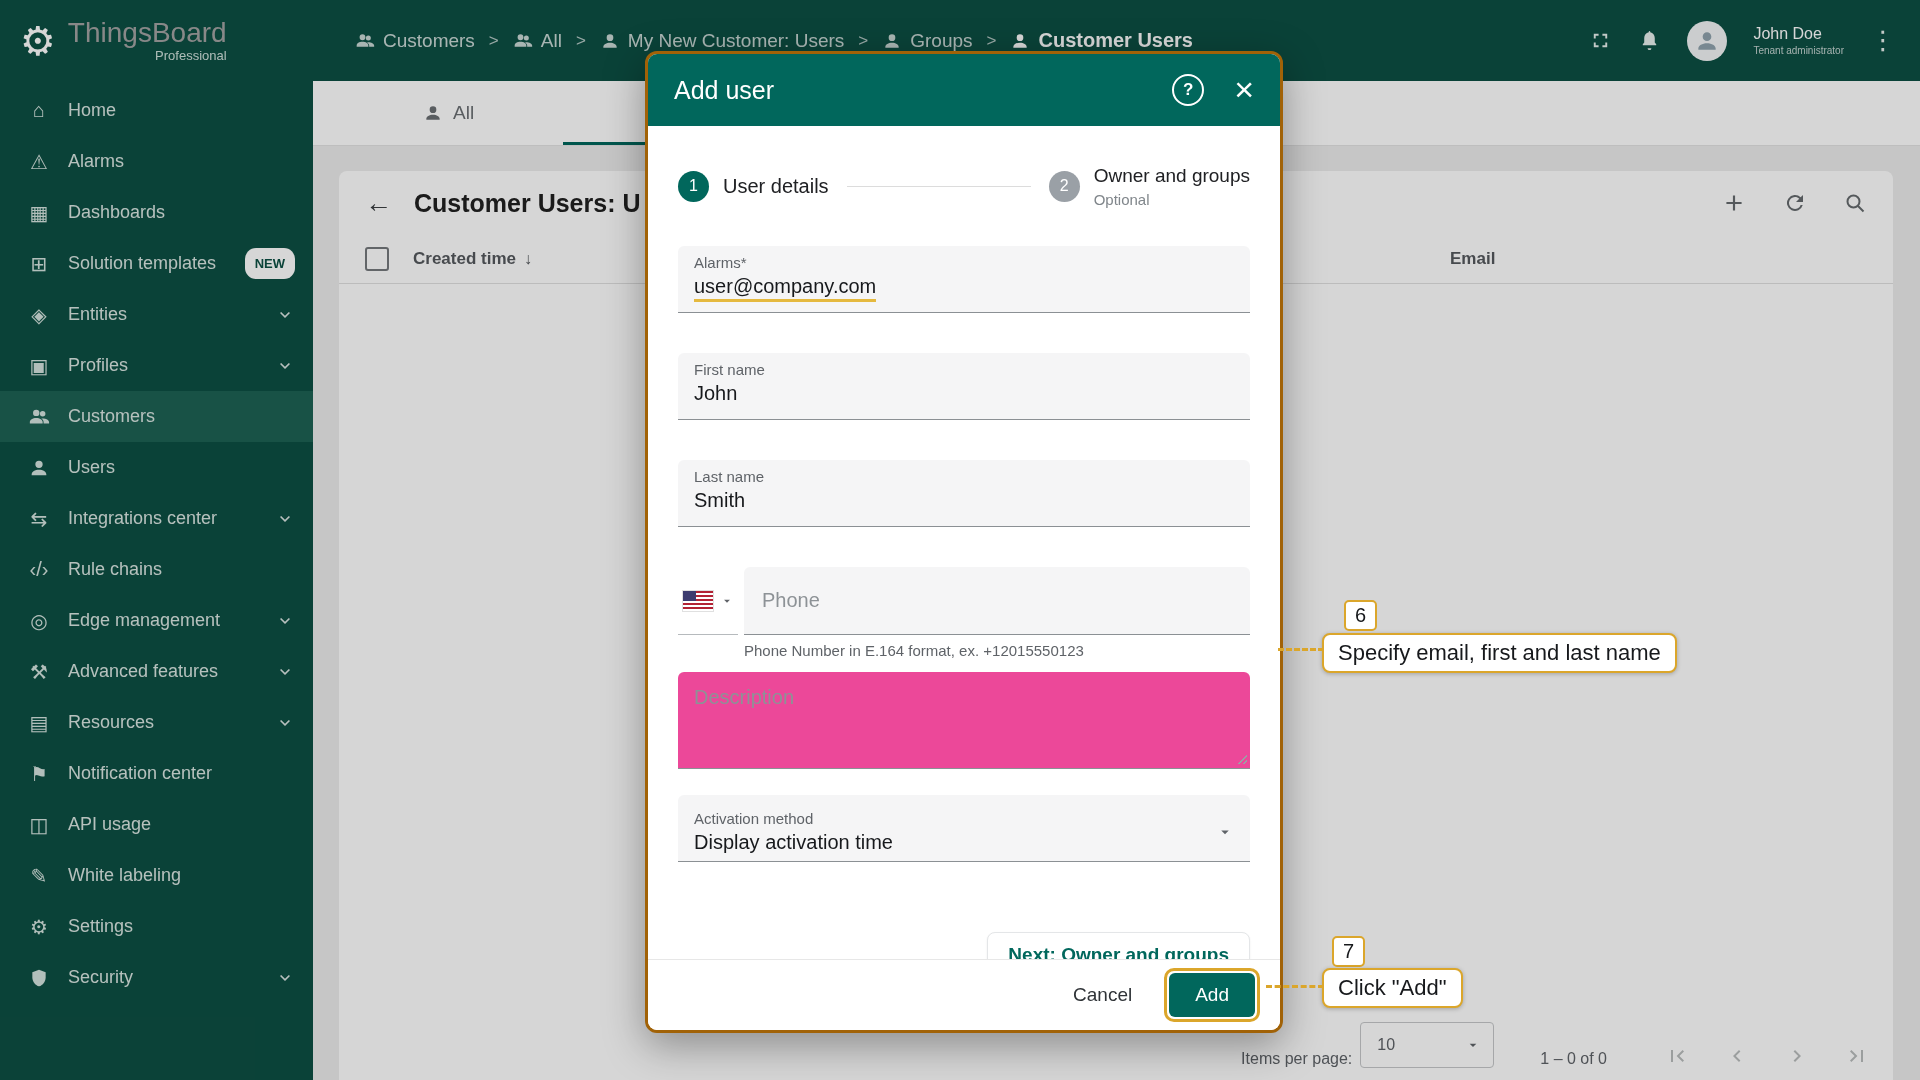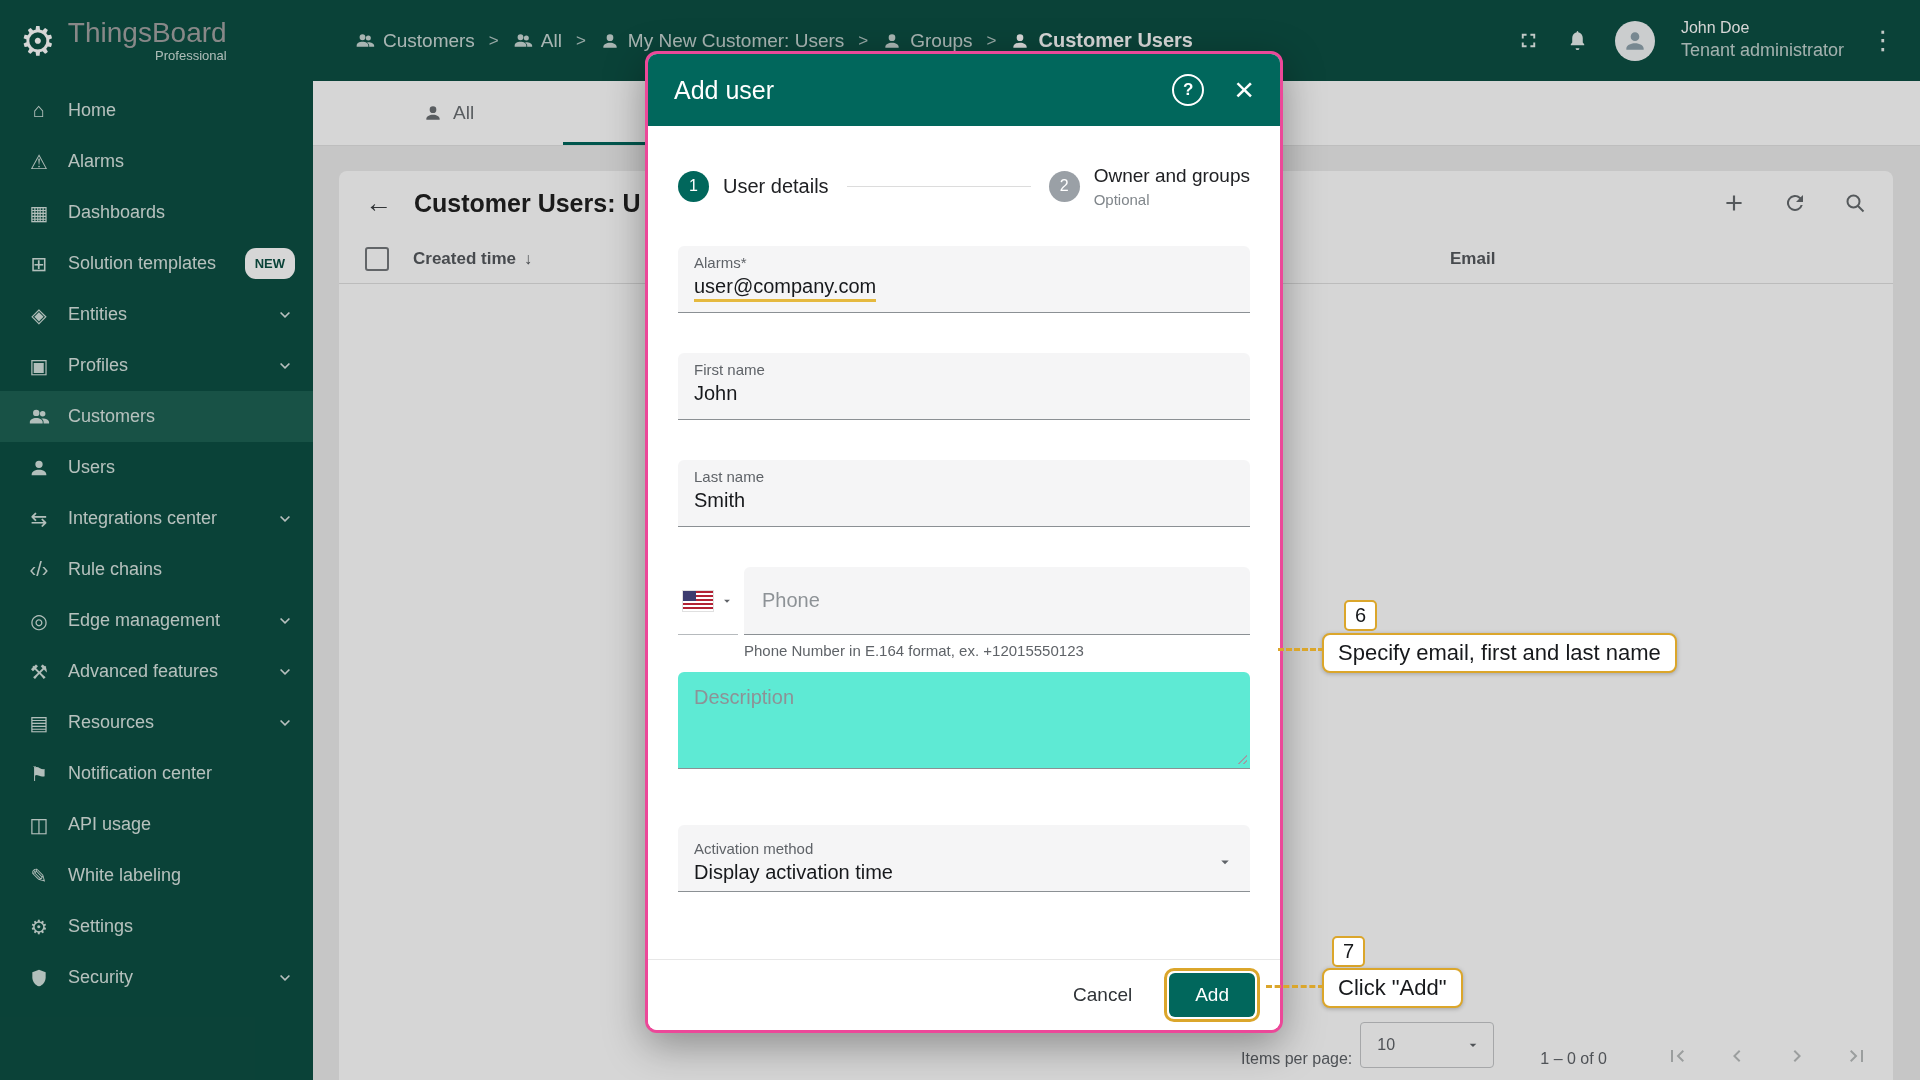--- a/index.html
+++ b/index.html
@@ -33,21 +33,21 @@
          font-size:19px;white-space:nowrap;}
   .crumb svg{flex:none;}
   .crumb.current{color:#fff;font-weight:700;font-size:20px;}
   .crumb-sep{color:rgba(255,255,255,0.7);font-size:17px;}
   .topbar-right{display:flex;align-items:center;gap:26px;color:#e8f0ee;}
   .icon-btn{display:flex;align-items:center;justify-content:center;cursor:pointer;color:#e8f0ee;}
   .avatar{width:40px;height:40px;border-radius:50%;background:#f2f5f6;display:flex;
           align-items:center;justify-content:center;}
   .userblock{line-height:1.3;}
   .user-name{font-size:16px;color:#fff;}
-  .user-role{font-size:18px;color:rgba(255,255,255,0.75);}
+  .user-role{font-size:10px;color:rgba(255,255,255,0.75);}
   .kebab{font-size:26px;color:#e8f0ee;}
 
   
   .content{position:absolute;left:313px;right:0;top:81px;bottom:0;background:#ececec;}
   .tabbar{height:64px;background:#fff;position:relative;border-bottom:1px solid #e3e3e3;}
   .tab-all{position:absolute;left:88px;top:0;bottom:0;display:flex;align-items:center;
            gap:10px;color:#6b6f73;font-size:19px;padding:0 22px;}
   .tab-indicator{position:absolute;left:250px;bottom:0;width:140px;height:3px;background:#01675c;}
   .card{position:absolute;left:26px;right:27px;top:90px;bottom:0;background:#fff;
         border-radius:8px 8px 0 0;}
@@ -71,21 +71,21 @@
              padding:0 12px 0 16px;margin-right:46px;cursor:pointer;}
   .pp-range{margin-right:58px;}
   .pg-nav{display:flex;gap:36px;align-items:center;color:#b9bdbd;}
   .pg-nav .icon-btn{color:#b9bdbd;}
 
   
   .backdrop{position:absolute;inset:0;background:rgba(0,0,0,0.16);z-index:2;}
 
   
   .modal{position:absolute;left:645px;top:51px;width:632px;height:976px;z-index:3;
-         background:#fff;border:3px solid #ec4899;border-radius:12px;
+         background:#fff;border:3px solid #a16207;border-radius:12px;
          box-shadow:0 12px 40px rgba(0,0,0,0.35);display:flex;flex-direction:column;overflow:hidden;}
   .modal-header{height:72px;flex:none;background:#01675c;display:flex;align-items:center;
                 padding:0 26px;color:#fff;}
   .modal-title{font-size:25px;font-weight:500;flex:1;}
   .help-circle{width:28px;height:28px;border:2px solid #fff;border-radius:50%;display:flex;
                align-items:center;justify-content:center;font-size:17px;font-weight:700;
                margin-right:30px;cursor:pointer;}
   .modal-close{font-size:34px;line-height:0.8;cursor:pointer;}
   .modal-body{flex:1;padding:34px 30px 0;overflow:hidden;}
   .stepper{display:flex;align-items:center;margin-bottom:34px;height:52px;}
@@ -108,22 +108,22 @@
   .flag{width:30px;height:20px;position:relative;flex:none;
         background:repeating-linear-gradient(180deg,#b22234 0 2px,#fff 2px 4px);
         box-shadow:0 0 0 1px rgba(0,0,0,0.12);}
   .flag::after{content:"";position:absolute;left:0;top:0;width:13px;height:10px;background:#3c3b6e;}
   .phone-wrap{flex:1;background:#f5f5f6;border-bottom:1px solid #8b9094;
               border-radius:6px 6px 0 0;display:flex;align-items:center;padding:0 16px;}
   .phone-wrap input{width:100%;border:none;background:transparent;outline:none;
                     font-size:20px;color:#17191c;font-family:inherit;}
   .phone-wrap input::placeholder{color:#8d9296;}
   .phone-hint{font-size:15px;color:#5f6368;margin:7px 0 13px 66px;}
-  .desc{height:96px;background:#5eead4;border-bottom:1px solid #8b9094;
-        border-radius:6px 6px 0 0;margin-bottom:56px;position:relative;}
+  .desc{height:96px;background:#ec4899;border-bottom:1px solid #8b9094;
+        border-radius:6px 6px 0 0;margin-bottom:26px;position:relative;}
   .desc textarea{width:100%;height:100%;border:none;background:transparent;outline:none;
                  resize:none;padding:14px 16px;font-size:20px;font-family:inherit;color:#17191c;}
   .desc textarea::placeholder{color:#8d9296;}
   .resize-corner{position:absolute;right:3px;bottom:4px;width:11px;height:11px;
         background:repeating-linear-gradient(135deg,transparent 0 2px,#9aa0a6 2px 3.5px);
         clip-path:polygon(100% 0,100% 100%,0 100%);pointer-events:none;}
   .select-field{display:flex;align-items:center;justify-content:space-between;margin-bottom:8px;cursor:pointer;gap:40px;}
   .next-row{display:flex;justify-content:flex-end;margin-top:70px;}
   .next-btn{border:1px solid #e4e6e8;border-radius:8px;padding:11px 20px;background:#fff;
             color:#01675c;font-weight:700;font-size:19px;cursor:pointer;

